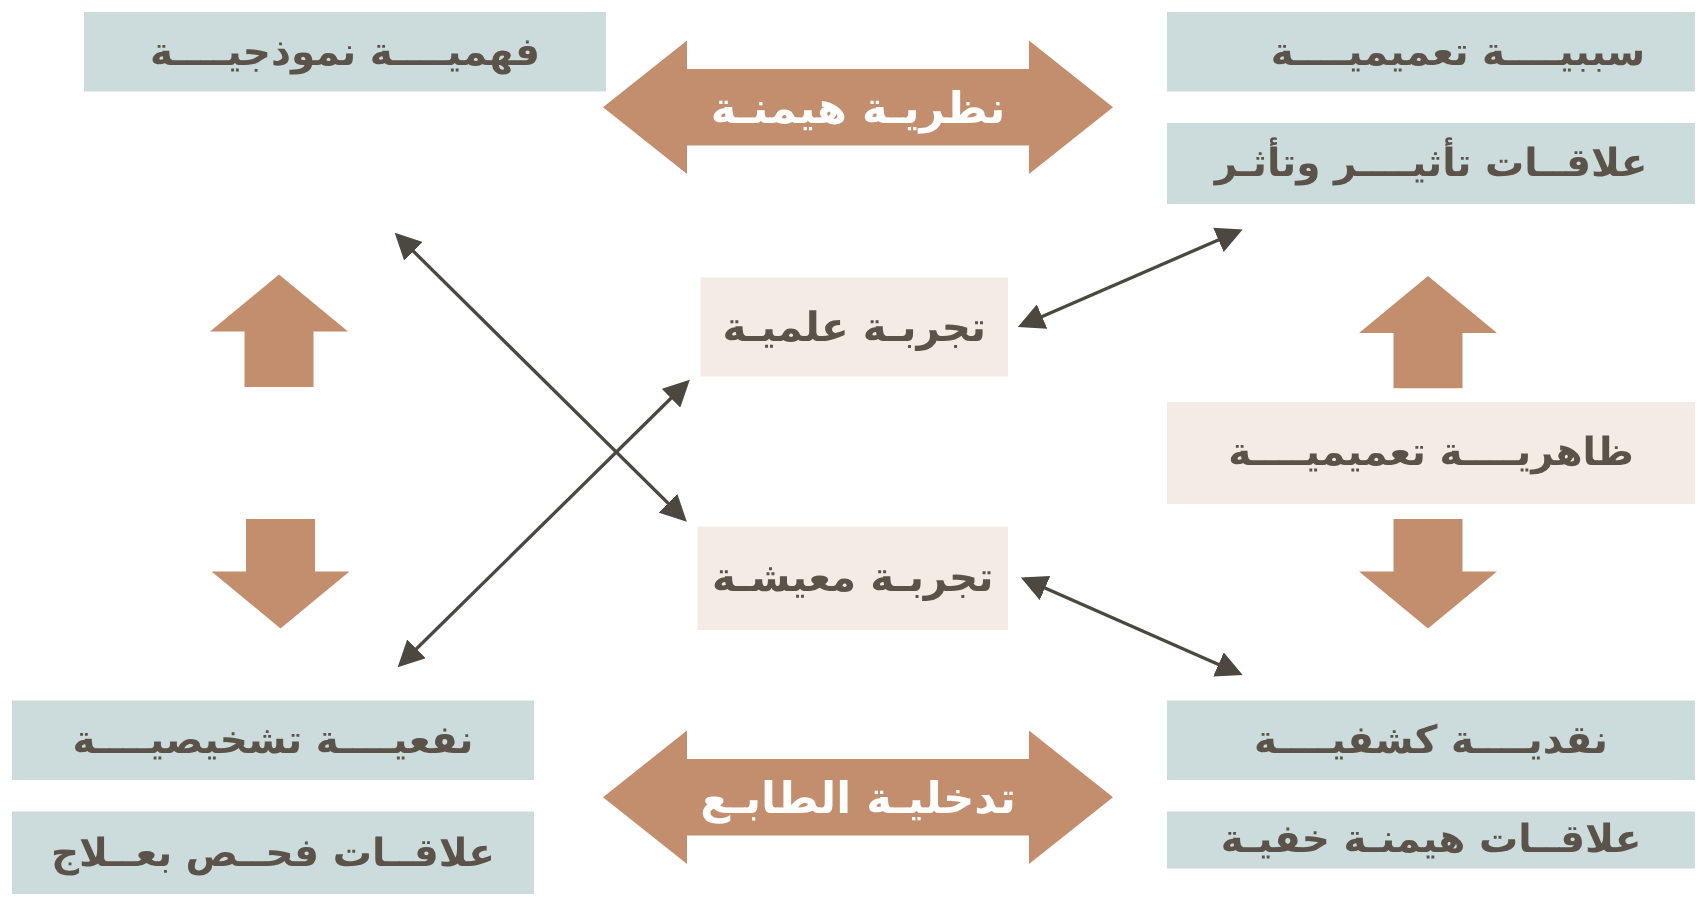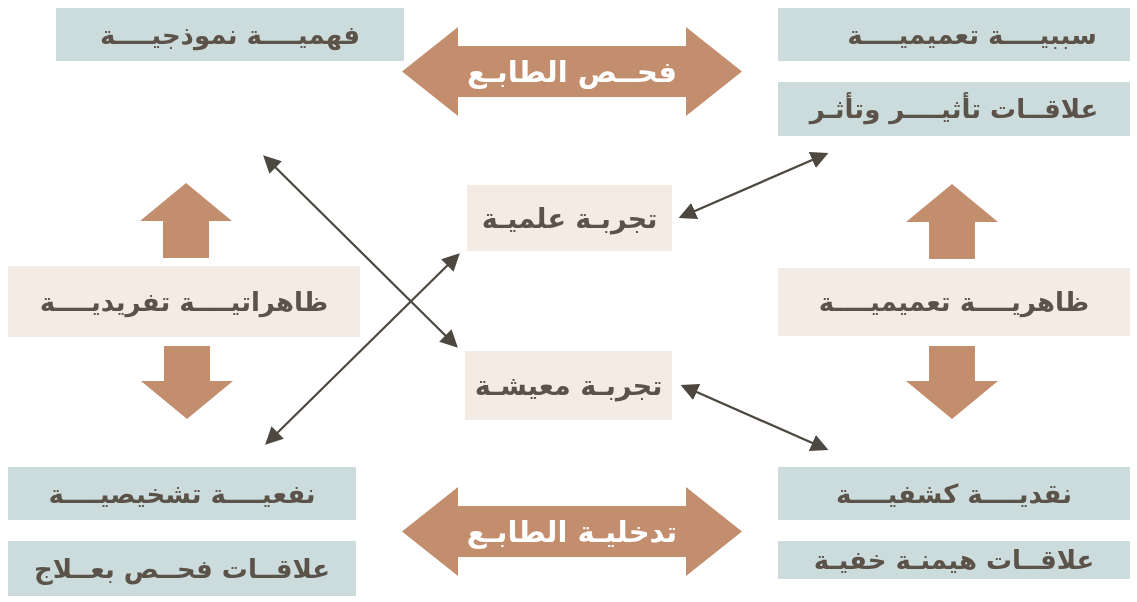--- a/index.html
+++ b/index.html
@@ -72,31 +72,30 @@
 
   <div class="box teal" style="left:778px; top:8px; width:352px; height:53px;padding-left:36px;">سببيــــة تعميميــــة</div>
   <div class="box teal" style="left:778px; top:82px; width:352px; height:54px;">علاقــات تأثيــــر وتأثـر</div>
 
   <div class="box teal" style="left:8px; top:467px; width:348px; height:53px;">نفعيــــة تشخيصيــــة</div>
   <div class="box teal" style="left:8px; top:541px; width:348px; height:55px;">علاقــات فحــص بعــلاج</div>
 
   <div class="box teal" style="left:778px; top:467px; width:352px; height:53px;">نقديــــة كشفيــــة</div>
   <div class="box teal" style="left:778px; top:541px; width:352px; height:38px;">علاقــات هيمنـة خفيـة</div>
 
-  <div class="box beige" style="left:8px; top:266px; width:352px; height:71px;">ظاهراتيــــة تفريديــــة</div>
   <div class="box beige" style="left:778px; top:268px; width:352px; height:68px;">ظاهريــــة تعميميــــة</div>
 
   <div class="box beige center-box" style="left:467px; top:185px; width:205px; height:66px;text-align:center;">تجربـة علميـة</div>
   <div class="box beige center-box" style="left:465px; top:351px; width:207px; height:69px;">تجربـة معيشـة</div>
 
   <div class="harrow" style="left:402px; top:27px; width:340px; height:89px;">
     <svg width="340" height="89" viewBox="0 0 340 89">
       <polygon points="0,44.5 56,0 56,19 284,19 284,0 340,44.5 284,89 284,70 56,70 56,89"></polygon>
     </svg>
-    <div class="harrow-label">فحــص الطابـع</div>
+    <div class="harrow-label">نظريـة هيمنـة</div>
   </div>
 
   <div class="harrow" style="left:402px; top:487px; width:340px; height:89px;">
     <svg width="340" height="89" viewBox="0 0 340 89">
       <polygon points="0,44.5 56,0 56,19 284,19 284,0 340,44.5 284,89 284,70 56,70 56,89"></polygon>
     </svg>
     <div class="harrow-label">تدخليـة الطابـع</div>
   </div>
 
   <div class="varrow" style="left:140px; top:183px;">

